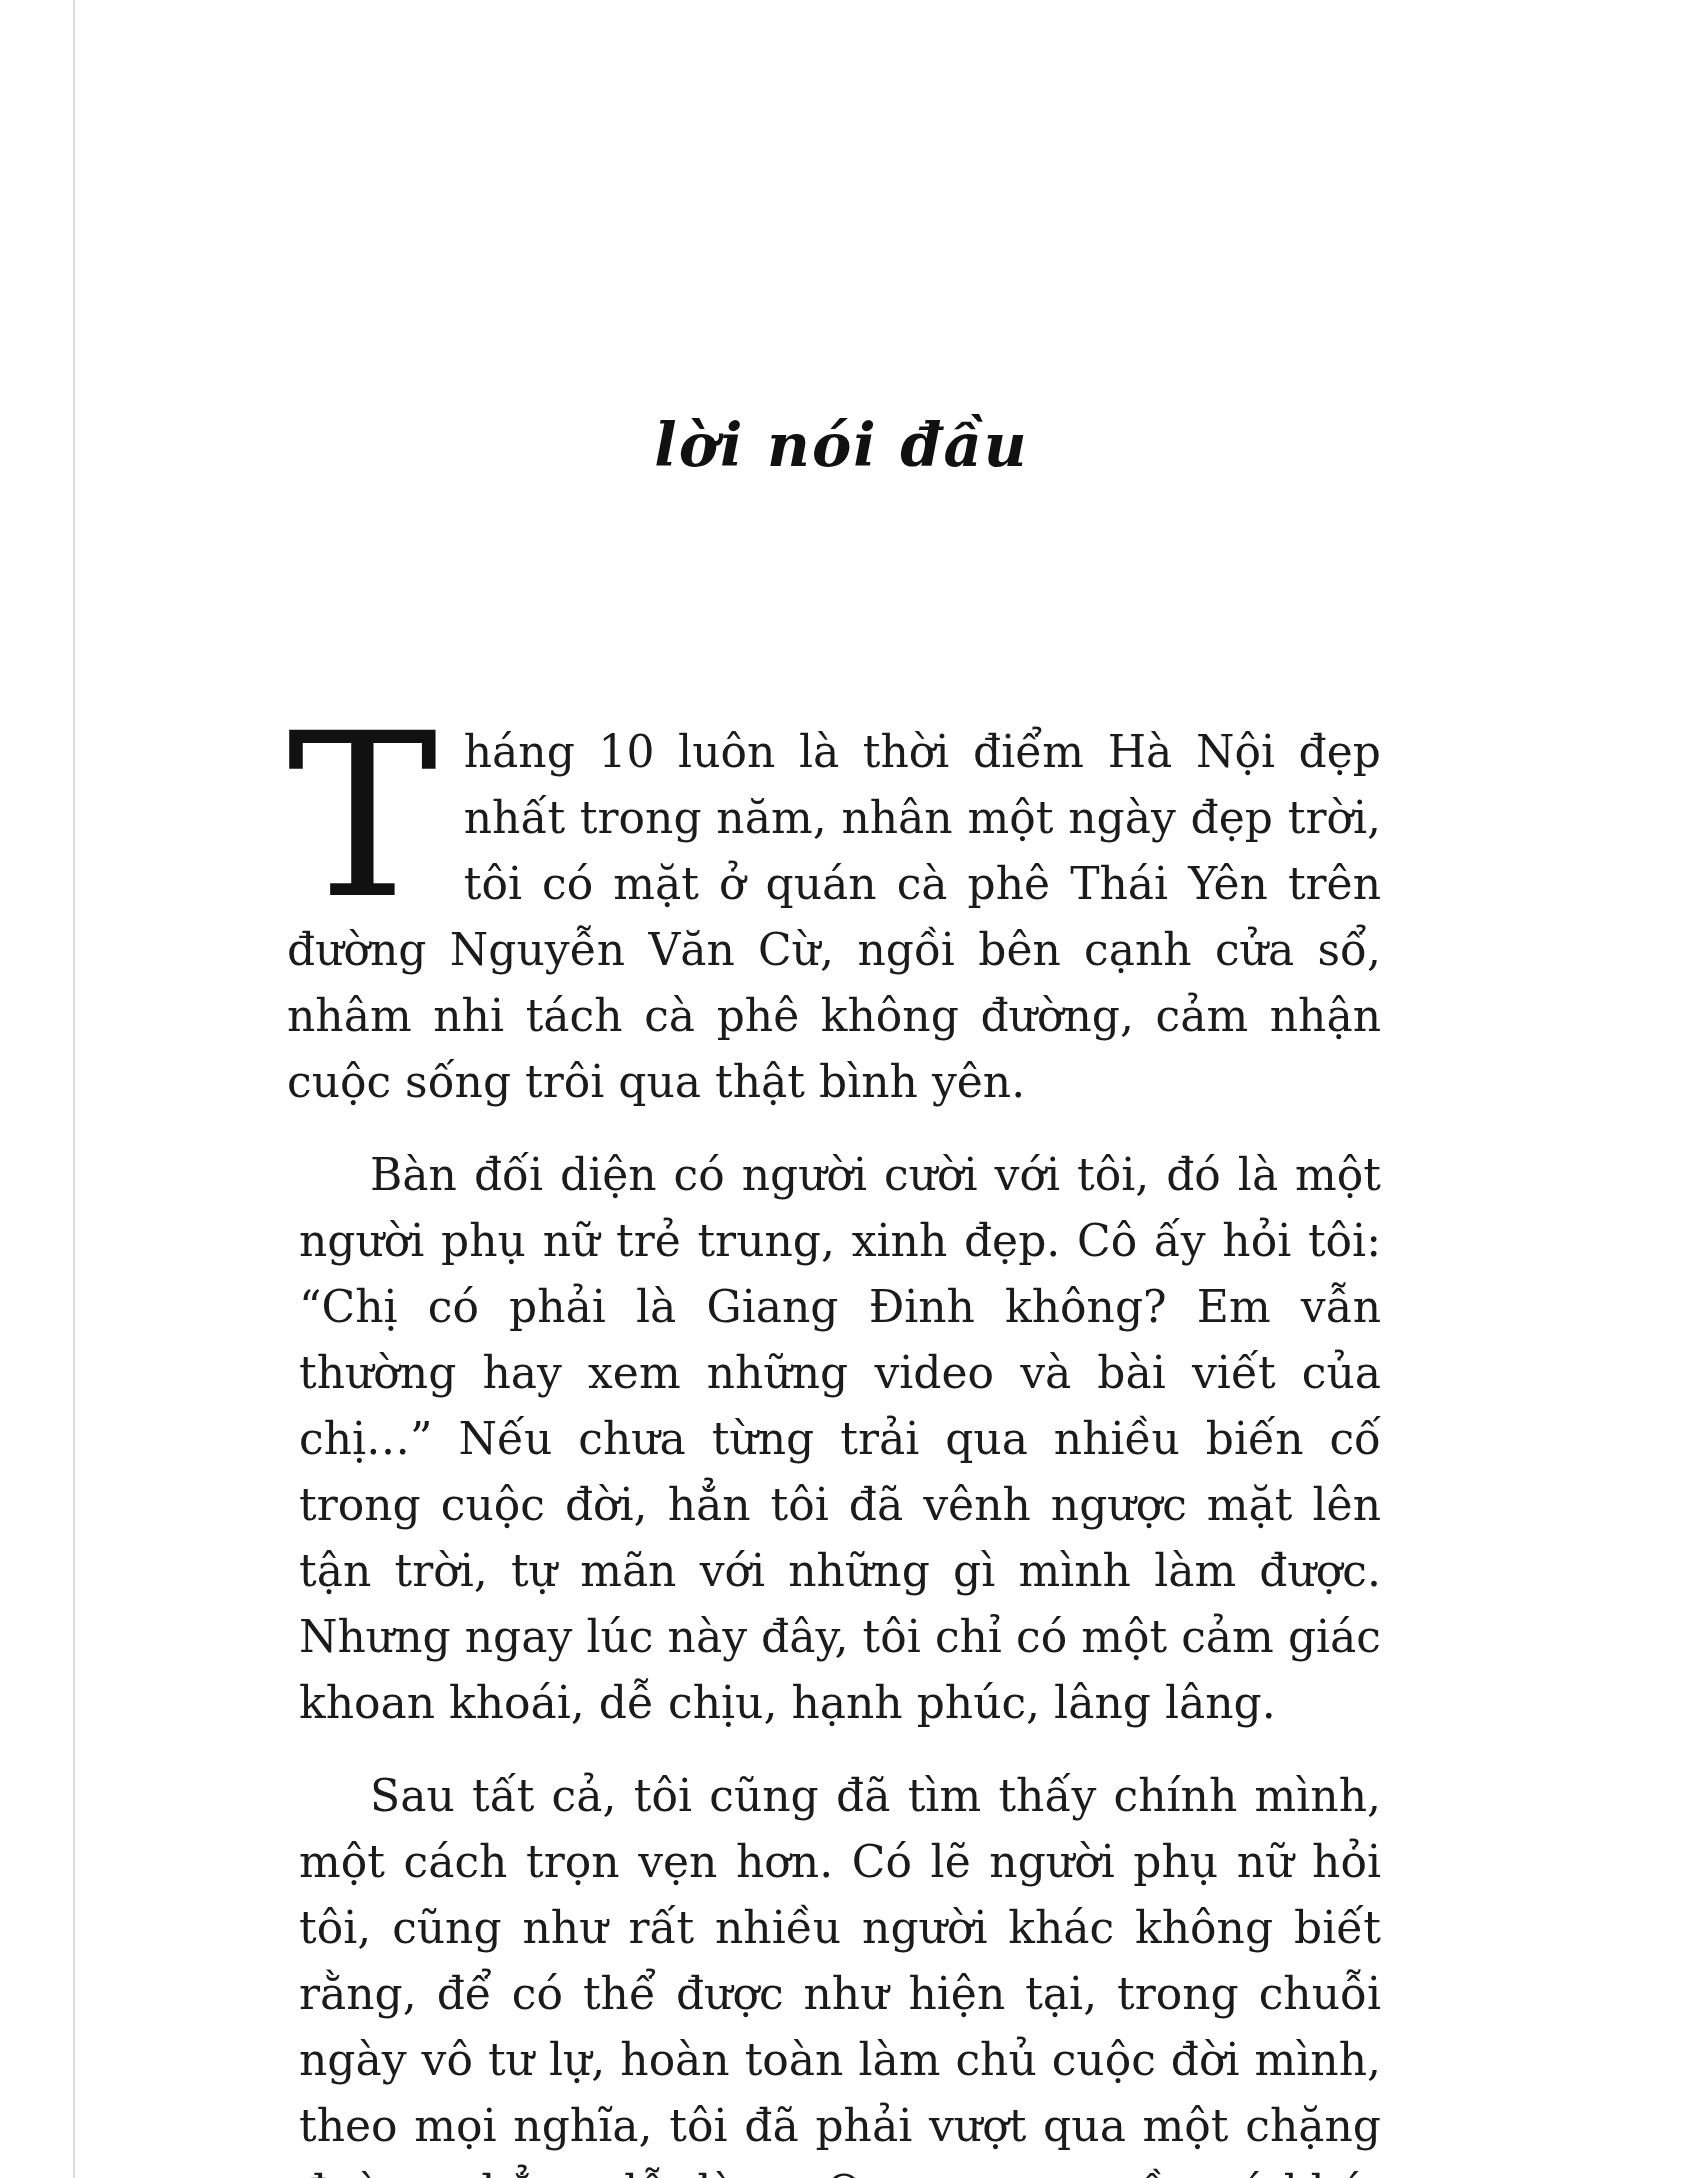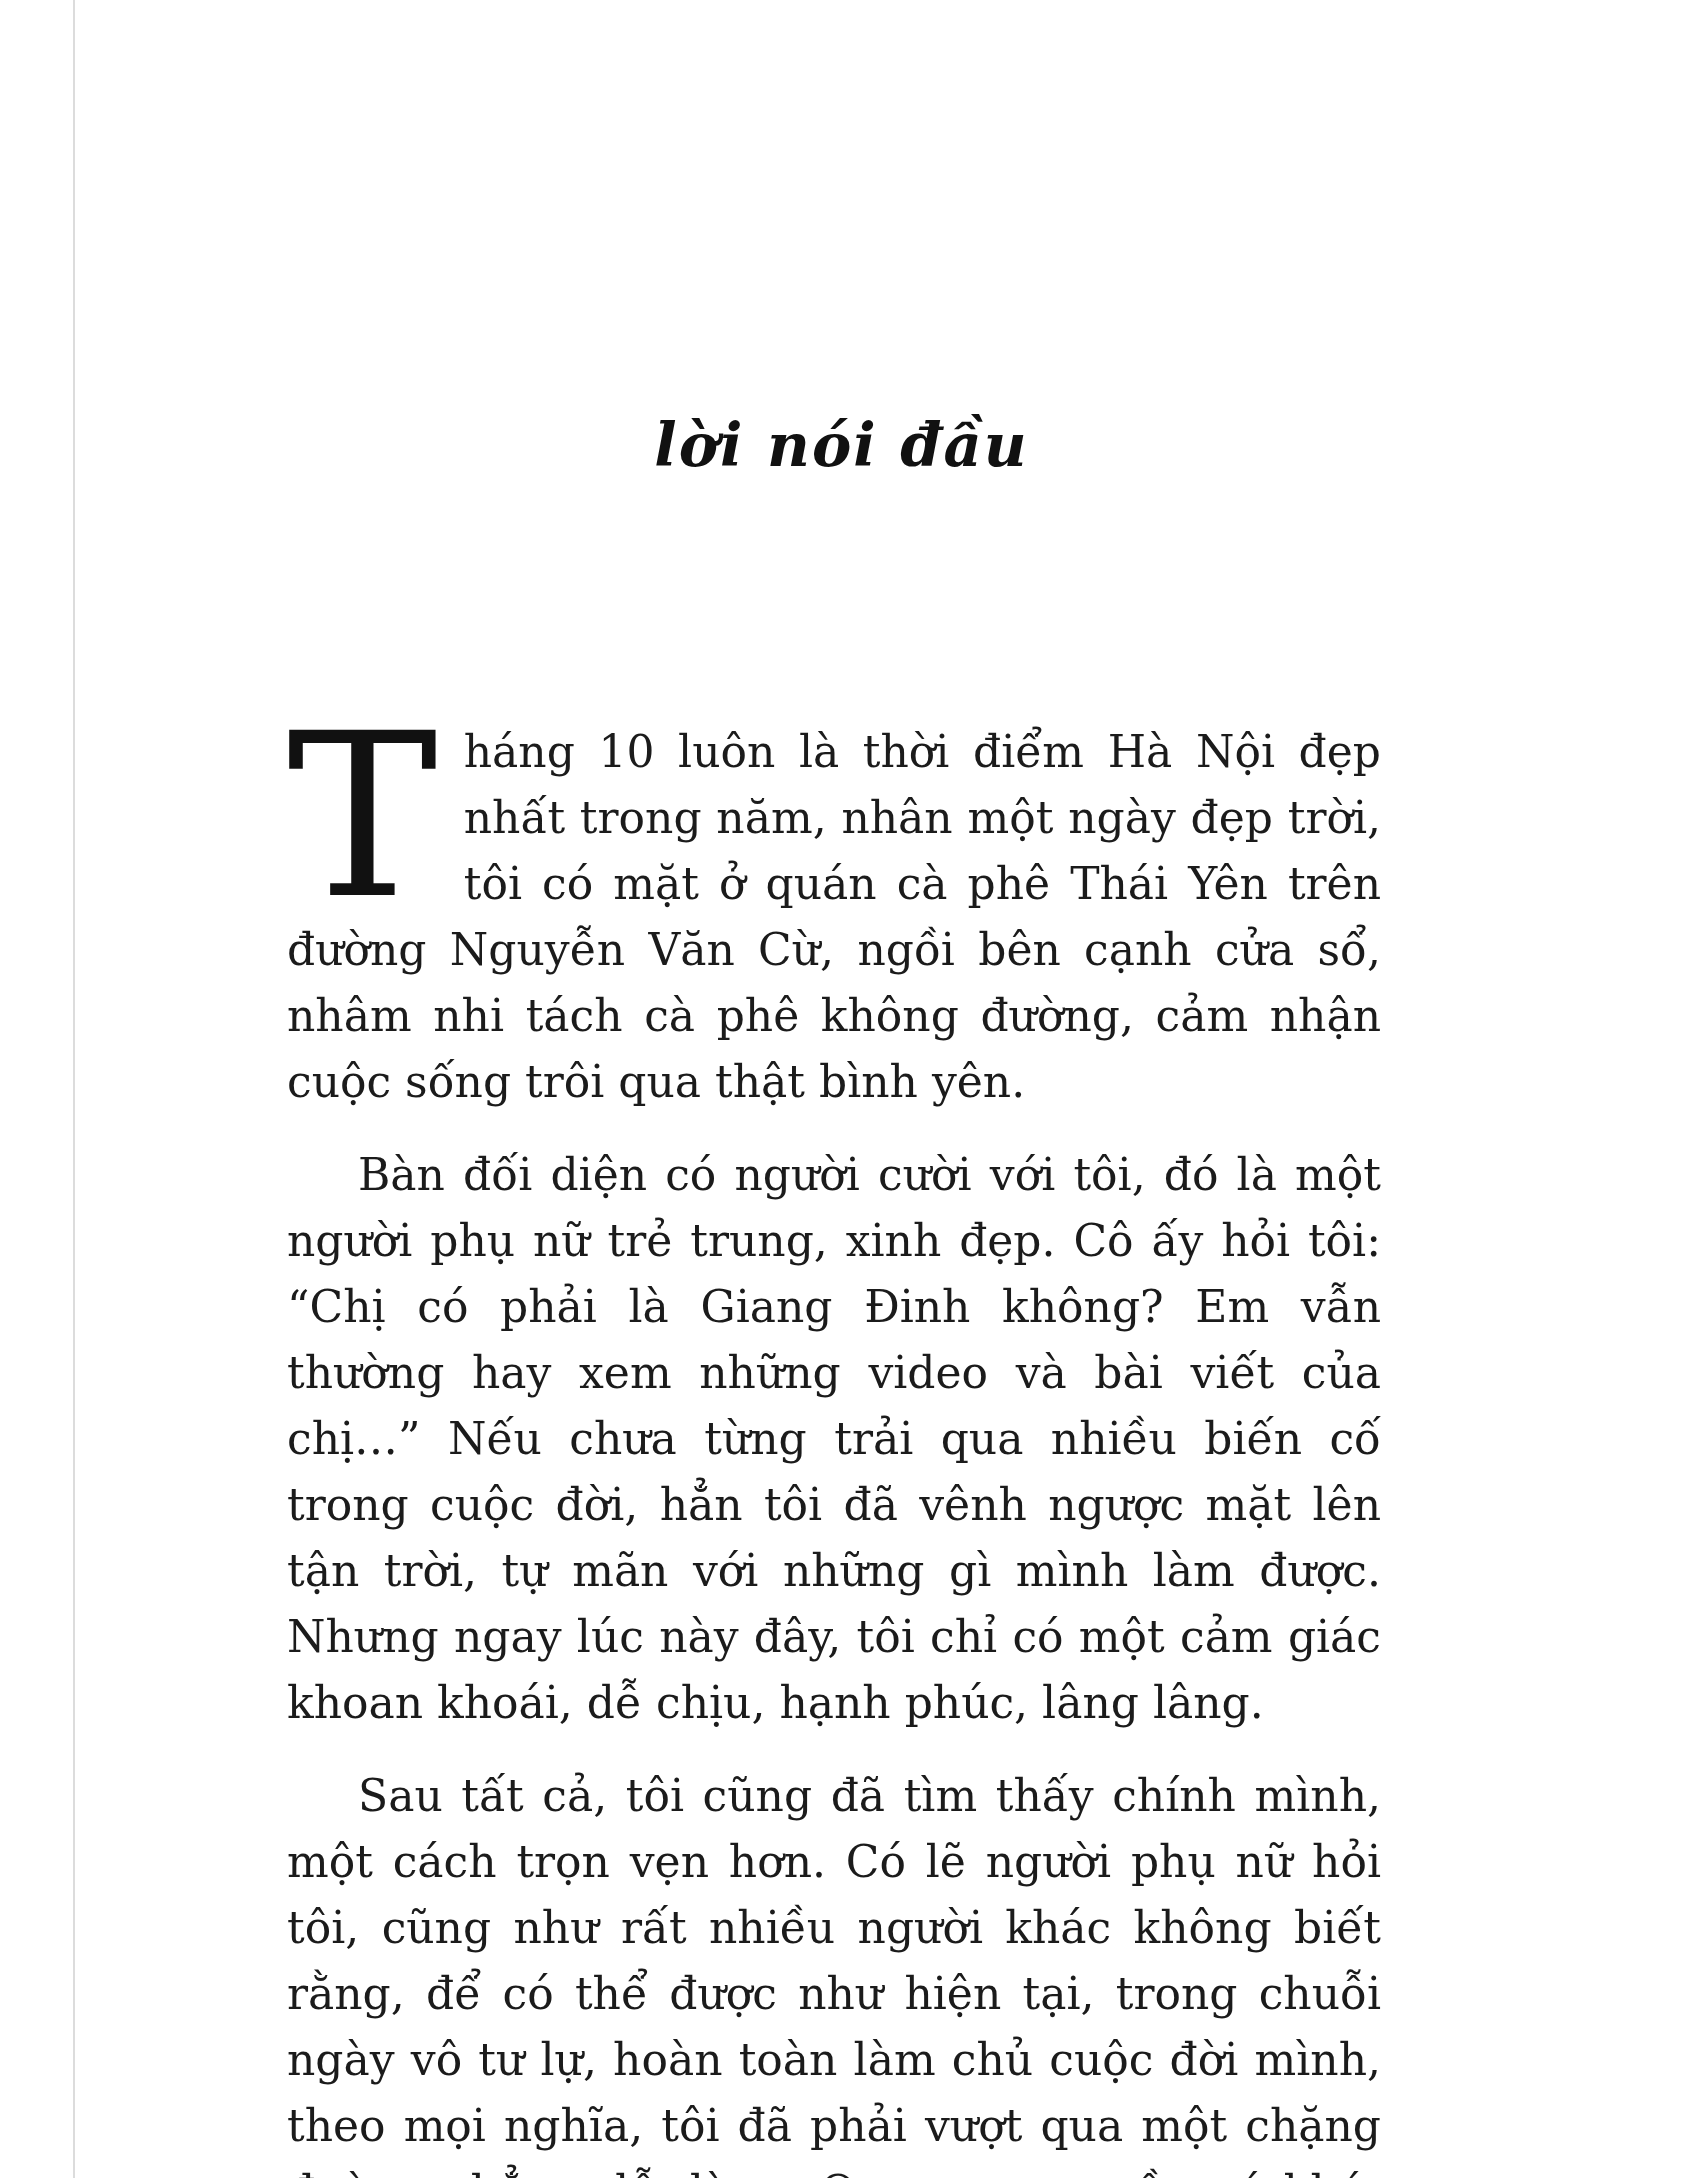--- a/index.html
+++ b/index.html
@@ -43,20 +43,21 @@
     width: 1094px;
     font-size: 44px;
     line-height: 66px;
     text-align: justify;
   }
   .para {
     margin: 0 0 27px 0;
   }
   .para.indented {
     text-indent: 71px;
+    margin-left: 12px;
   }
   .dropcap {
     float: left;
     font-size: 226px;
     line-height: 183px;
     height: 183px;
     margin: 6px 26px 0 0;
     font-weight: 400;
     color: #111111;
   }

